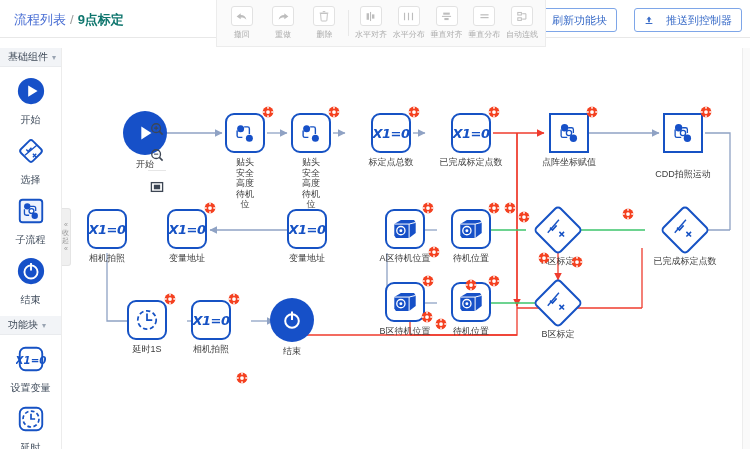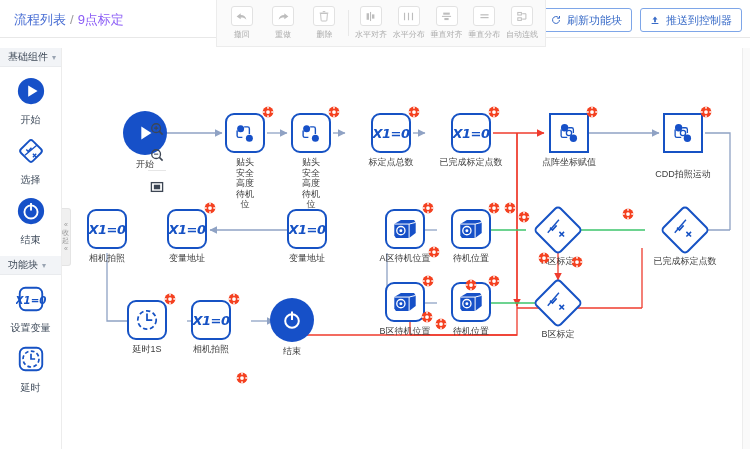--- a/index.html
+++ b/index.html
@@ -15,21 +15,21 @@
   .header {
     position:absolute; left:0; top:0; width:750px; height:38px;
     background:#fff; border-bottom:1px solid #e8e8e8;
   }
   .breadcrumb {
     position:absolute; left:14px; top:11px;
     font-size:13px; color:#262626; white-space:nowrap;
   }
   .breadcrumb .bc-link { color:#4a6fd4; }
   .breadcrumb .bc-sep { color:#9b9b9b; margin:0 4px; }
-  .breadcrumb .bc-current { color:#8b5cf6; }
+  .breadcrumb .bc-current { color:#0f766e;font-weight:bold; }
 
   
   .toolbar {
     position:absolute; left:216px; top:0px; width:330px; height:47px;
     background:#fafafa; border:1px solid #ececec; border-top:none;
     display:flex; align-items:center; padding:0 4px;
     z-index: 6;
   }
   .tool {
     width:46px; height:42px; display:flex; flex-direction:column;
@@ -45,21 +45,21 @@
   .tool-sep { width:1px; height:26px; background:#e8e8e8; margin:0 3px; }
 
   
   .actions {
     position:absolute; right:8px; top:8px; height:24px;
     display:flex; align-items:center; gap:8px; z-index:5;
   }
   .abtn {
     height:24px; padding:0 9px; border:1px solid #7ea6e8; border-radius:3px;
     background:#fff; color:#3a6cc8; font-size:11px;
-    display:flex; align-items:center; gap:6px; cursor:pointer; white-space:nowrap;
+    display:flex; align-items:center; gap:12px; cursor:pointer; white-space:nowrap;margin-left:9px;
   }
   .abtn.primaryish { border-color:#c6d6f2; }
   .abtn svg { display:block; }
 
   
   .palette {
     position:absolute; left:0; top:48px; width:62px; bottom:0;
     background:#fff; border-right:1px solid #ececec;
     overflow:hidden;
   }
@@ -276,20 +276,33 @@
         <svg width="30" height="30" viewBox="0 0 32 32">
             <rect x="7" y="7" width="18" height="18" rx="3" fill="#fff" stroke="#1652c4" stroke-width="2" transform="rotate(45 16 16)"></rect>
             <path d="M11 14.5 l2 2 3.5-4" stroke="#1652c4" stroke-width="1.6" fill="none"></path>
             <path d="M9.5 20.5 L22.5 9.5" stroke="#1652c4" stroke-width="1.4"></path>
             <path d="M18 19 l3.6 3.6M21.6 19 L18 22.6" stroke="#1652c4" stroke-width="1.4"></path>
           </svg>
       </span>
       <span class="pl">选择</span>
     </div>
 
+    <div class="pal-item">
+      <span>
+        <svg width="30" height="30" viewBox="0 0 32 32">
+            <rect x="4" y="4" width="24" height="24" rx="3" fill="#eef3fd" stroke="#1652c4" stroke-width="2"></rect>
+            <circle cx="12" cy="11" r="3.4" fill="#1650c8"></circle>
+            <circle cx="20" cy="21" r="3.4" fill="#1650c8"></circle>
+            <circle cx="16.5" cy="16" r="2.6" fill="#fff" stroke="#1652c4" stroke-width="1.4"></circle>
+            <path d="M9 14 v4.5 a2 2 0 0 0 2 2 h3" fill="none" stroke="#1652c4" stroke-width="1.4"></path>
+            <path d="M15 11 h4 a2 2 0 0 1 2 2 v3" fill="none" stroke="#1652c4" stroke-width="1.4"></path>
+          </svg>
+      </span>
+      <span class="pl">子流程</span>
+    </div>
 
     <div class="pal-item">
       <span>
         <svg width="30" height="30" viewBox="0 0 32 32">
             <circle cx="16" cy="16" r="14" fill="#1650c8"></circle>
             <circle cx="16" cy="17" r="7" fill="none" stroke="#fff" stroke-width="2"></circle>
             <rect x="15" y="7.5" width="2" height="8" fill="#fff"></rect>
           </svg>
       </span>
       <span class="pl">结束</span>

